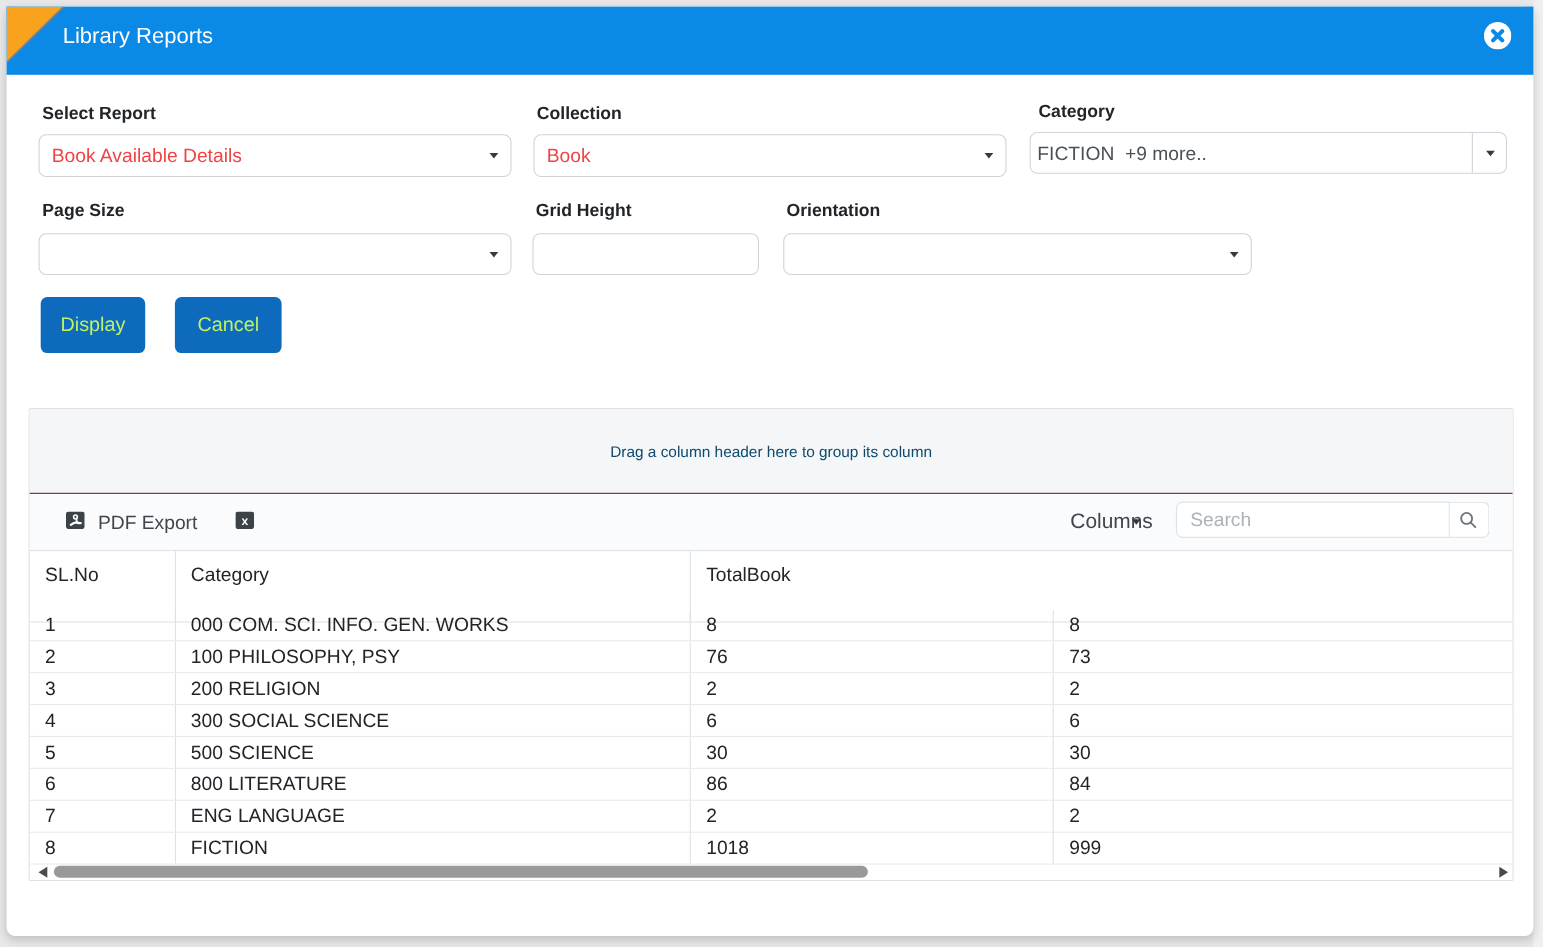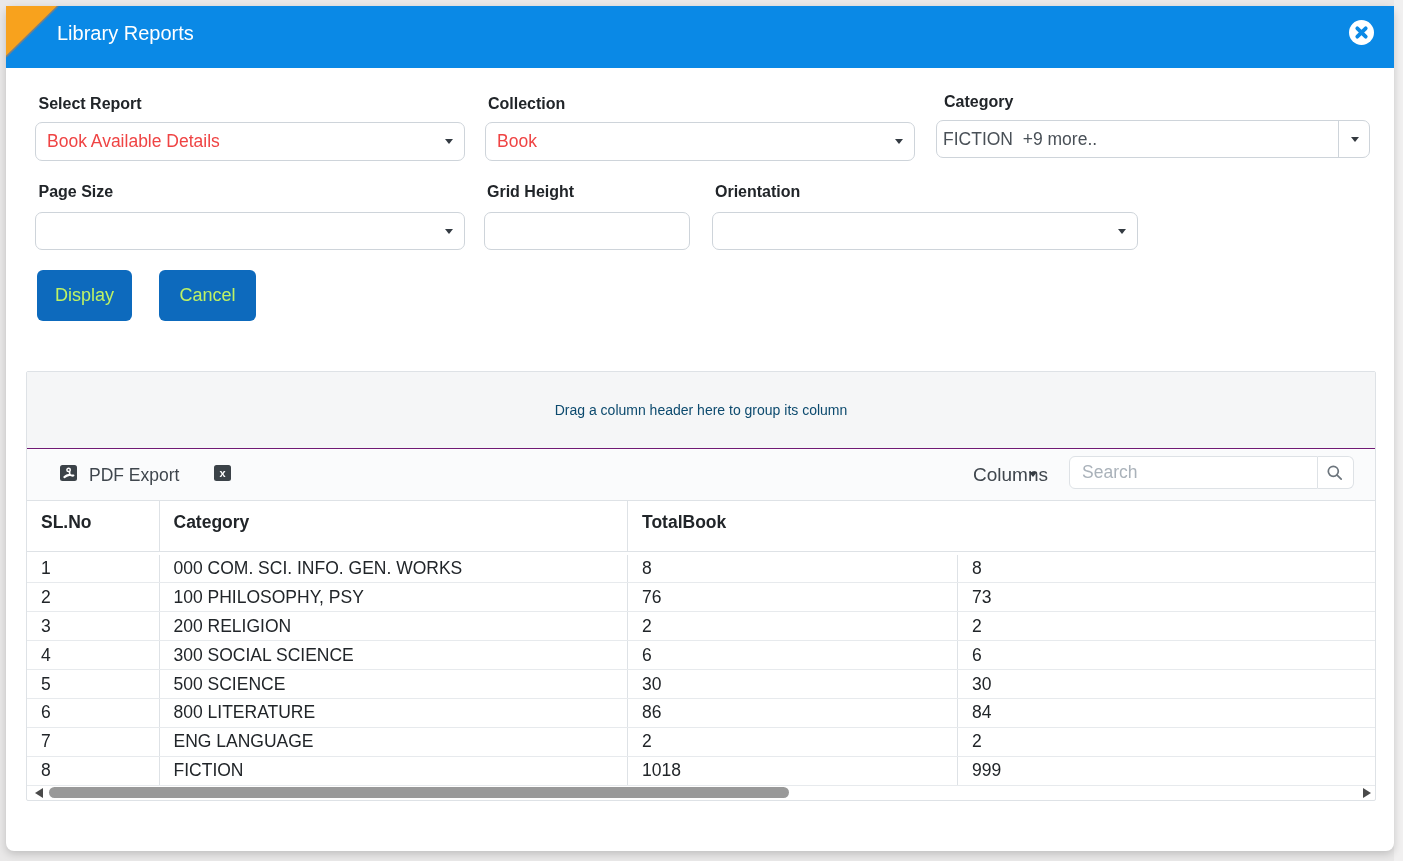--- a/index.html
+++ b/index.html
@@ -16,21 +16,21 @@
   .ctrl { position:absolute; background:#fff; border:1px solid #ced4da; border-radius:7px; font-size:17.5px; color:#ef4444; }
   .ctrl .txt { position:absolute; left:11px; top:0; bottom:0; display:flex; align-items:center; }
   .caret { position:absolute; right:11px; top:50%; margin-top:-2.5px; width:0; height:0; border-left:4.5px solid transparent; border-right:4.5px solid transparent; border-top:5px solid #343b42; }
   .btn { position:absolute; background:#0d6abd; color:#bef264; border-radius:6px; font-size:18px; display:flex; align-items:center; justify-content:center; }
   
   .gridpanel { position:absolute; left:20px; top:364.5px; width:1350px; height:430.5px; border:1px solid #dee2e6; border-radius:2px; background:#fff; }
   .dragband { position:absolute; left:0; top:0; width:1348px; height:77px; background:#f5f6f7; border-bottom:1px solid #701a75; color:#0c4a6e; font-size:14px; text-align:center; line-height:77px; }
   .toolbar { position:absolute; left:0; top:78px; width:1348px; height:50px; background:#fafbfc; }
   .ticon { position:absolute; top:15px; width:17px; height:16px; }
   .tlabel { position:absolute; top:0; height:50px; line-height:50px; font-size:17.5px; color:#3f464d; }
-  .thead { position:absolute; left:0; top:128px; width:1348px; height:52px; border-top:1px solid #dee2e6; border-bottom:1px solid #dee2e6; font-weight:bold; font-size:17.5px; color:#212529; }
+  .thead { position:absolute; left:0; top:128px; width:1348px; height:66px; border-top:1px solid #dee2e6; border-bottom:1px solid #dee2e6; font-weight:normal; font-size:17.5px; color:#212529; }
   .thead .cell { align-items:flex-start; padding-top:11px; }
   .tbody-row { position:absolute; left:0; width:1348px; height:28.9px; border-bottom:1px solid #e7eaed; font-size:17.5px; color:#212529; }
   .cell { position:absolute; top:0; height:100%; display:flex; align-items:center; padding-left:14px; }
   .cb { border-left:1px solid #dee2e6; }
   .searchwrap { position:absolute; left:1042px; top:6px; width:285px; height:33px; }
 </style>
 </head>
 <body>
 <div class="gutter"></div>
 <div class="modal">

